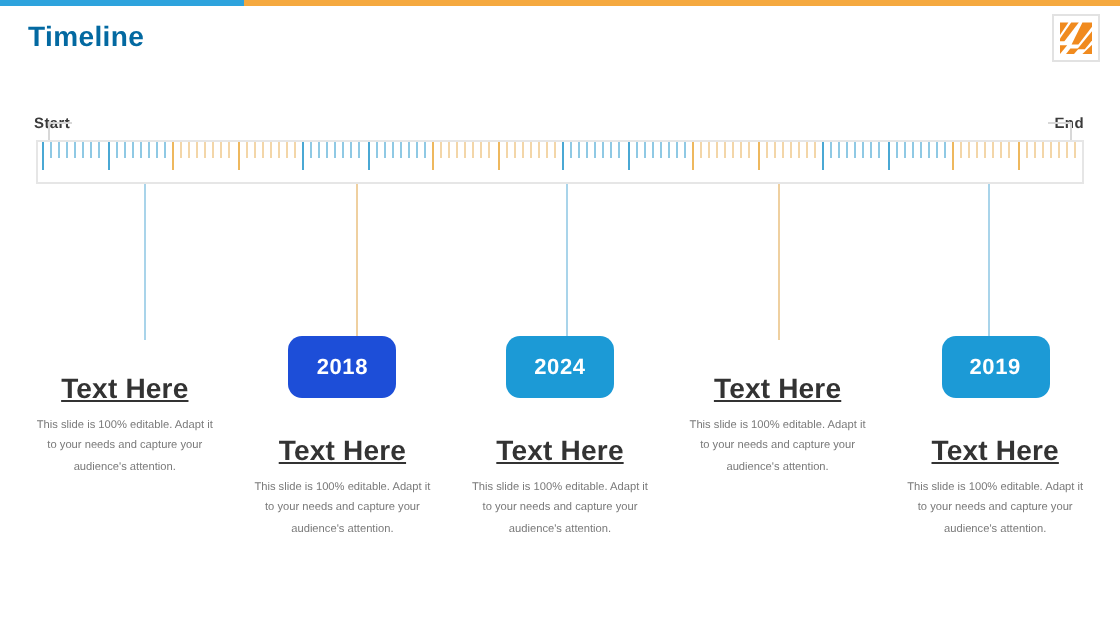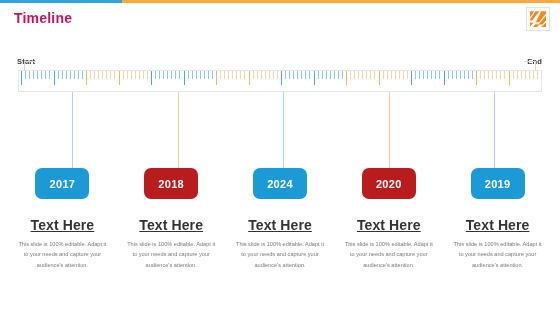--- a/index.html
+++ b/index.html
@@ -41,21 +41,21 @@
     top: 3px; left: 0;
     width: 560px;
     height: 30px;
   }
   .page-title {
     position: absolute;
     left: 14px;
     top: 7px;
     font-size: 14px;
     font-weight: bold;
-    color: #be185d;
+    color: #0369a1;
     letter-spacing: .2px;
   }
   .logo {
     position: absolute;
     right: 10px;
     top: 4px;
     width: 24px;
     height: 24px;
     border: 1px solid #e2e2e2;
     background: #ffffff;
@@ -160,21 +160,21 @@
     border-radius: 7px;
     display: flex;
     align-items: center;
     justify-content: center;
     color: #ffffff;
     font-size: 11px;
     font-weight: bold;
     letter-spacing: .3px;
   }
   .year-box.blue   { background: #1c9ad6; }
-  .year-box.orange { background: #b91c1c; }
+  .year-box.orange { background: #1d4ed8; }
 
   .col-title {
     margin-top: 18px;
     font-size: 14px;
     font-weight: bold;
     color: #333333;
     letter-spacing: .1px;
     text-decoration: underline;
   }
   .col-body {
@@ -355,36 +355,34 @@
 </div>
 
 <div class="connector blue" style="left:72px;"></div>
 <div class="connector orange" style="left:178px;"></div>
 <div class="connector blue" style="left:283px;"></div>
 <div class="connector orange" style="left:389px;"></div>
 <div class="connector blue" style="left:494px;"></div>
 
 <div class="columns" id="columns">
     <div class="col">
-      <div class="year-box blue">2017</div>
       <div class="col-title">Text Here</div>
       <div class="col-body">This slide is 100% editable. Adapt it to your needs and capture your audience's attention.</div>
     </div>
     <div class="col">
       <div class="year-box orange">2018</div>
       <div class="col-title">Text Here</div>
       <div class="col-body">This slide is 100% editable. Adapt it to your needs and capture your audience's attention.</div>
     </div>
     <div class="col">
       <div class="year-box blue">2024</div>
       <div class="col-title">Text Here</div>
       <div class="col-body">This slide is 100% editable. Adapt it to your needs and capture your audience's attention.</div>
     </div>
     <div class="col">
-      <div class="year-box orange">2020</div>
       <div class="col-title">Text Here</div>
       <div class="col-body">This slide is 100% editable. Adapt it to your needs and capture your audience's attention.</div>
     </div>
     <div class="col">
       <div class="year-box blue">2019</div>
       <div class="col-title">Text Here</div>
       <div class="col-body">This slide is 100% editable. Adapt it to your needs and capture your audience's attention.</div>
     </div>
   </div>
 

